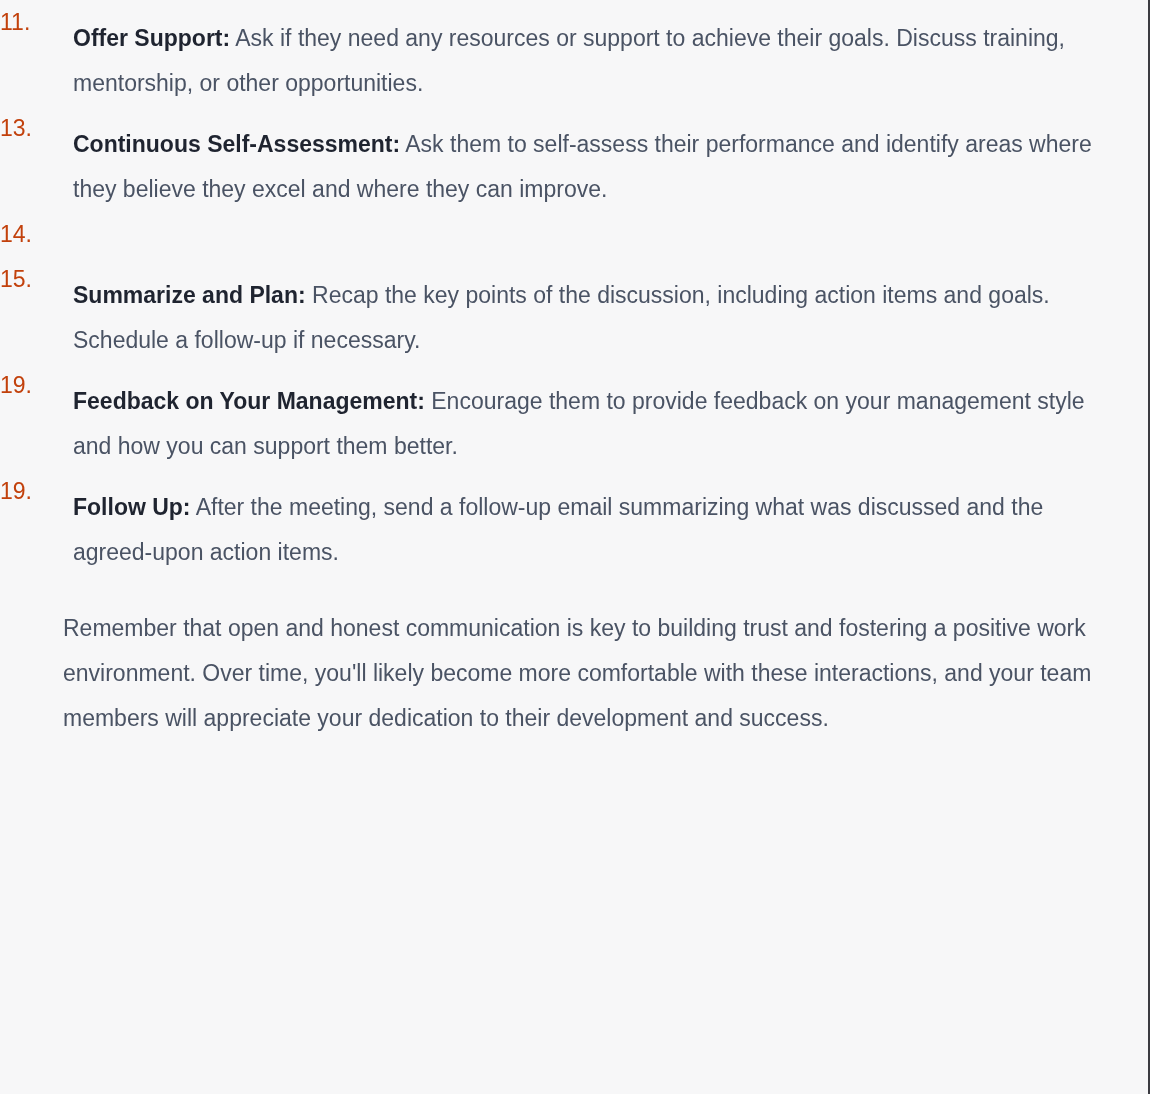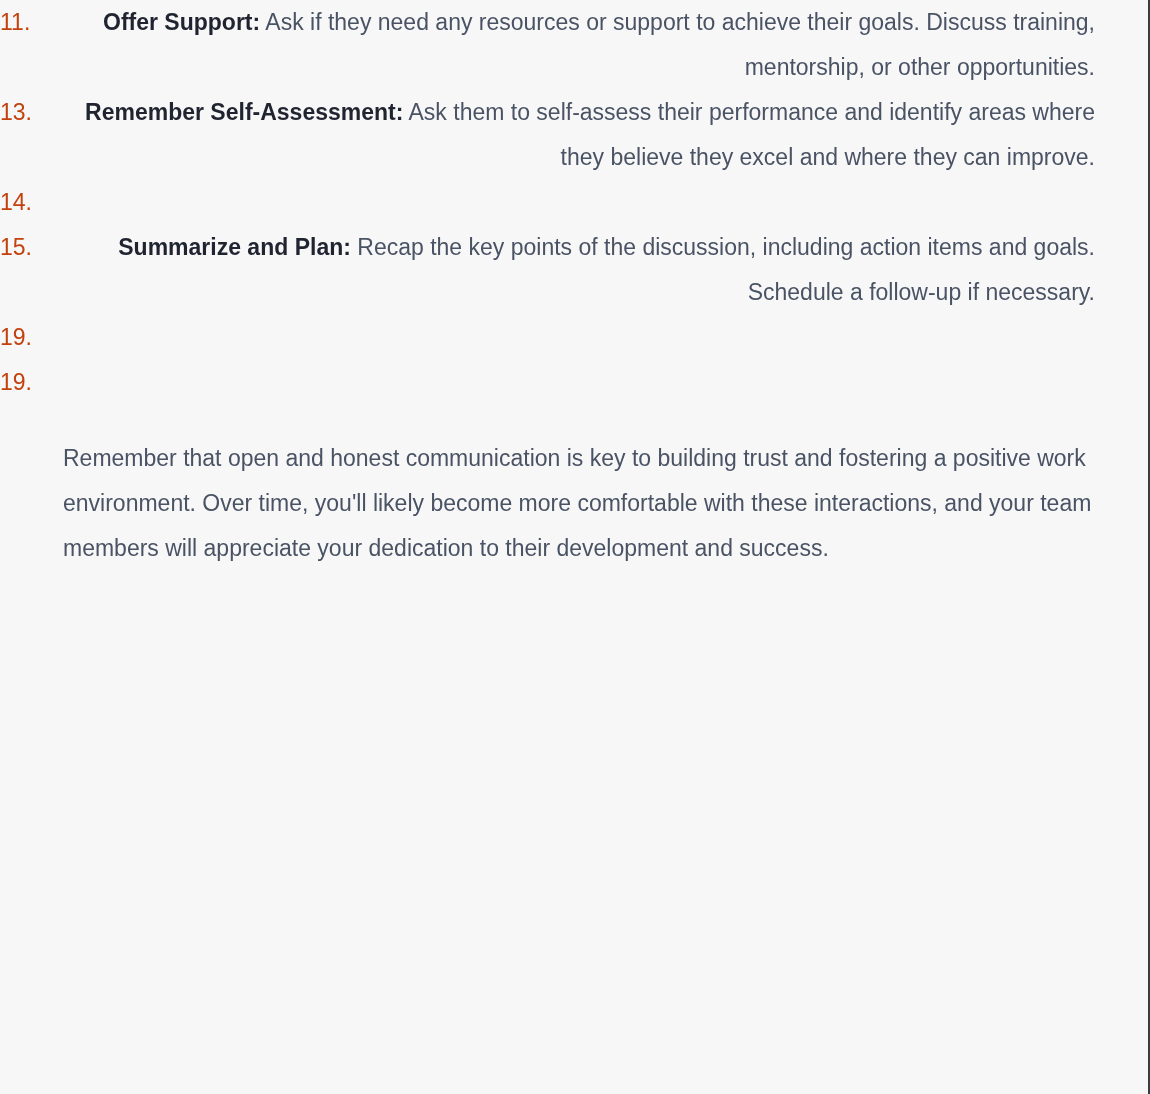--- a/index.html
+++ b/index.html
@@ -26,23 +26,22 @@
   }
   .item {
     display: flex;
     align-items: flex-start;
   }
   .num {
     flex: 0 0 48px;
     color: #c2410c;
   }
   .txt {
-    margin: 0 0 0 25px;
+    margin: 16px 0 0 25px;
     width: 1022px;
-    text-align: right;
   }
   .lead {
     font-weight: 700;
     color: #1f2430;
   }
   .closing {
     margin: 31px 0 0 63px;
     width: 1030px;
   }
   .edge-line {
@@ -61,40 +60,42 @@
   <ol class="steps">
 
     <li class="item">
       <span class="num">11.</span>
       <p class="txt"><strong class="lead">Offer Support:</strong><span> Ask if they need any resources or support to achieve their goals. Discuss training, mentorship, or other opportunities.</span></p>
     </li>
 
 
     <li class="item">
       <span class="num">13.</span>
-      <p class="txt"><strong class="lead">Remember Self-Assessment:</strong><span> Ask them to self-assess their performance and identify areas where they believe they excel and where they can improve.</span></p>
+      <p class="txt"><strong class="lead">Continuous Self-Assessment:</strong><span> Ask them to self-assess their performance and identify areas where they believe they excel and where they can improve.</span></p>
     </li>
 
     <li class="item">
       <span class="num">14.</span>
     </li>
 
     <li class="item">
       <span class="num">15.</span>
       <p class="txt"><strong class="lead">Summarize and Plan:</strong><span> Recap the key points of the discussion, including action items and goals. Schedule a follow-up if necessary.</span></p>
     </li>
 
 
 
     <li class="item">
       <span class="num">19.</span>
+      <p class="txt"><strong class="lead">Feedback on Your Management:</strong><span> Encourage them to provide feedback on your management style and how you can support them better.</span></p>
     </li>
 
     <li class="item">
       <span class="num">19.</span>
+      <p class="txt"><strong class="lead">Follow Up:</strong><span> After the meeting, send a follow-up email summarizing what was discussed and the agreed-upon action items.</span></p>
     </li>
 
 
   </ol>
 
   <p class="closing">Remember that open and honest communication is key to building trust and fostering a positive work environment. Over time, you'll likely become more comfortable with these interactions, and your team members will appreciate your dedication to their development and success.</p>
 </div>
 
 <div class="edge-line"></div>
 

